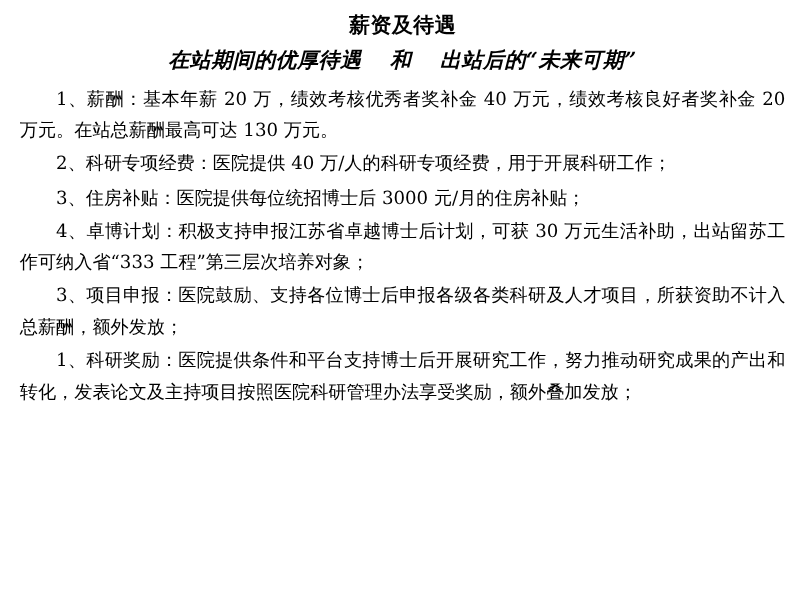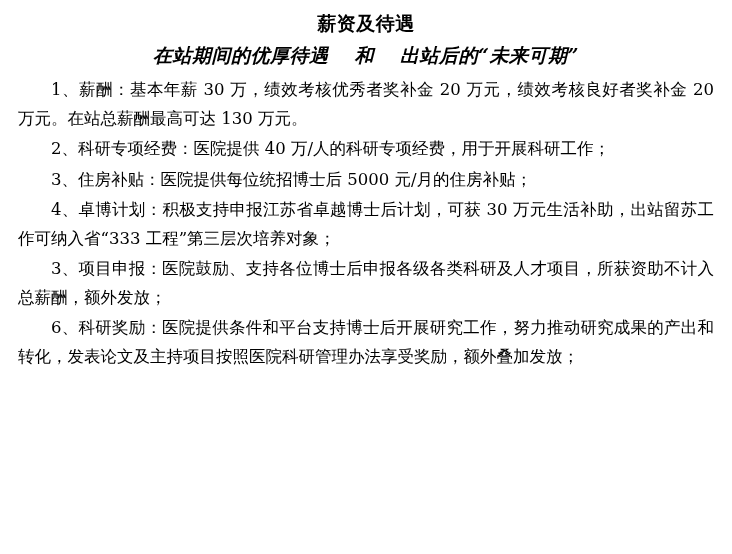--- a/index.html
+++ b/index.html
@@ -55,20 +55,20 @@
 <body>
 
 <div class="page">
 
   <div class="doc-title">薪资及待遇</div>
 
   <div class="doc-subtitle">
     <span>在站期间的优厚待遇</span><span class="gap"></span><span>和</span><span class="gap"></span><span>出站后的“未来可期”</span>
   </div>
 
-  <p class="para">1、薪酬：基本年薪 30 万，绩效考核优秀者奖补金 20 万元，绩效考核良好者奖补金 20 万元。在站总薪酬最高可达 130 万元。</p>
+  <p class="para">1、薪酬：基本年薪 20 万，绩效考核优秀者奖补金 40 万元，绩效考核良好者奖补金 20 万元。在站总薪酬最高可达 130 万元。</p>
   <p class="para">2、科研专项经费：医院提供 40 万/人的科研专项经费，用于开展科研工作；</p>
-  <p class="para">3、住房补贴：医院提供每位统招博士后 5000 元/月的住房补贴；</p>
+  <p class="para">3、住房补贴：医院提供每位统招博士后 3000 元/月的住房补贴；</p>
   <p class="para">4、卓博计划：积极支持申报江苏省卓越博士后计划，可获 30 万元生活补助，出站留苏工作可纳入省“333 工程”第三层次培养对象；</p>
   <p class="para">3、项目申报：医院鼓励、支持各位博士后申报各级各类科研及人才项目，所获资助不计入总薪酬，额外发放；</p>
-  <p class="para">6、科研奖励：医院提供条件和平台支持博士后开展研究工作，努力推动研究成果的产出和转化，发表论文及主持项目按照医院科研管理办法享受奖励，额外叠加发放；</p>
+  <p class="para">1、科研奖励：医院提供条件和平台支持博士后开展研究工作，努力推动研究成果的产出和转化，发表论文及主持项目按照医院科研管理办法享受奖励，额外叠加发放；</p>
 
 </div>
 
 </body></html>

